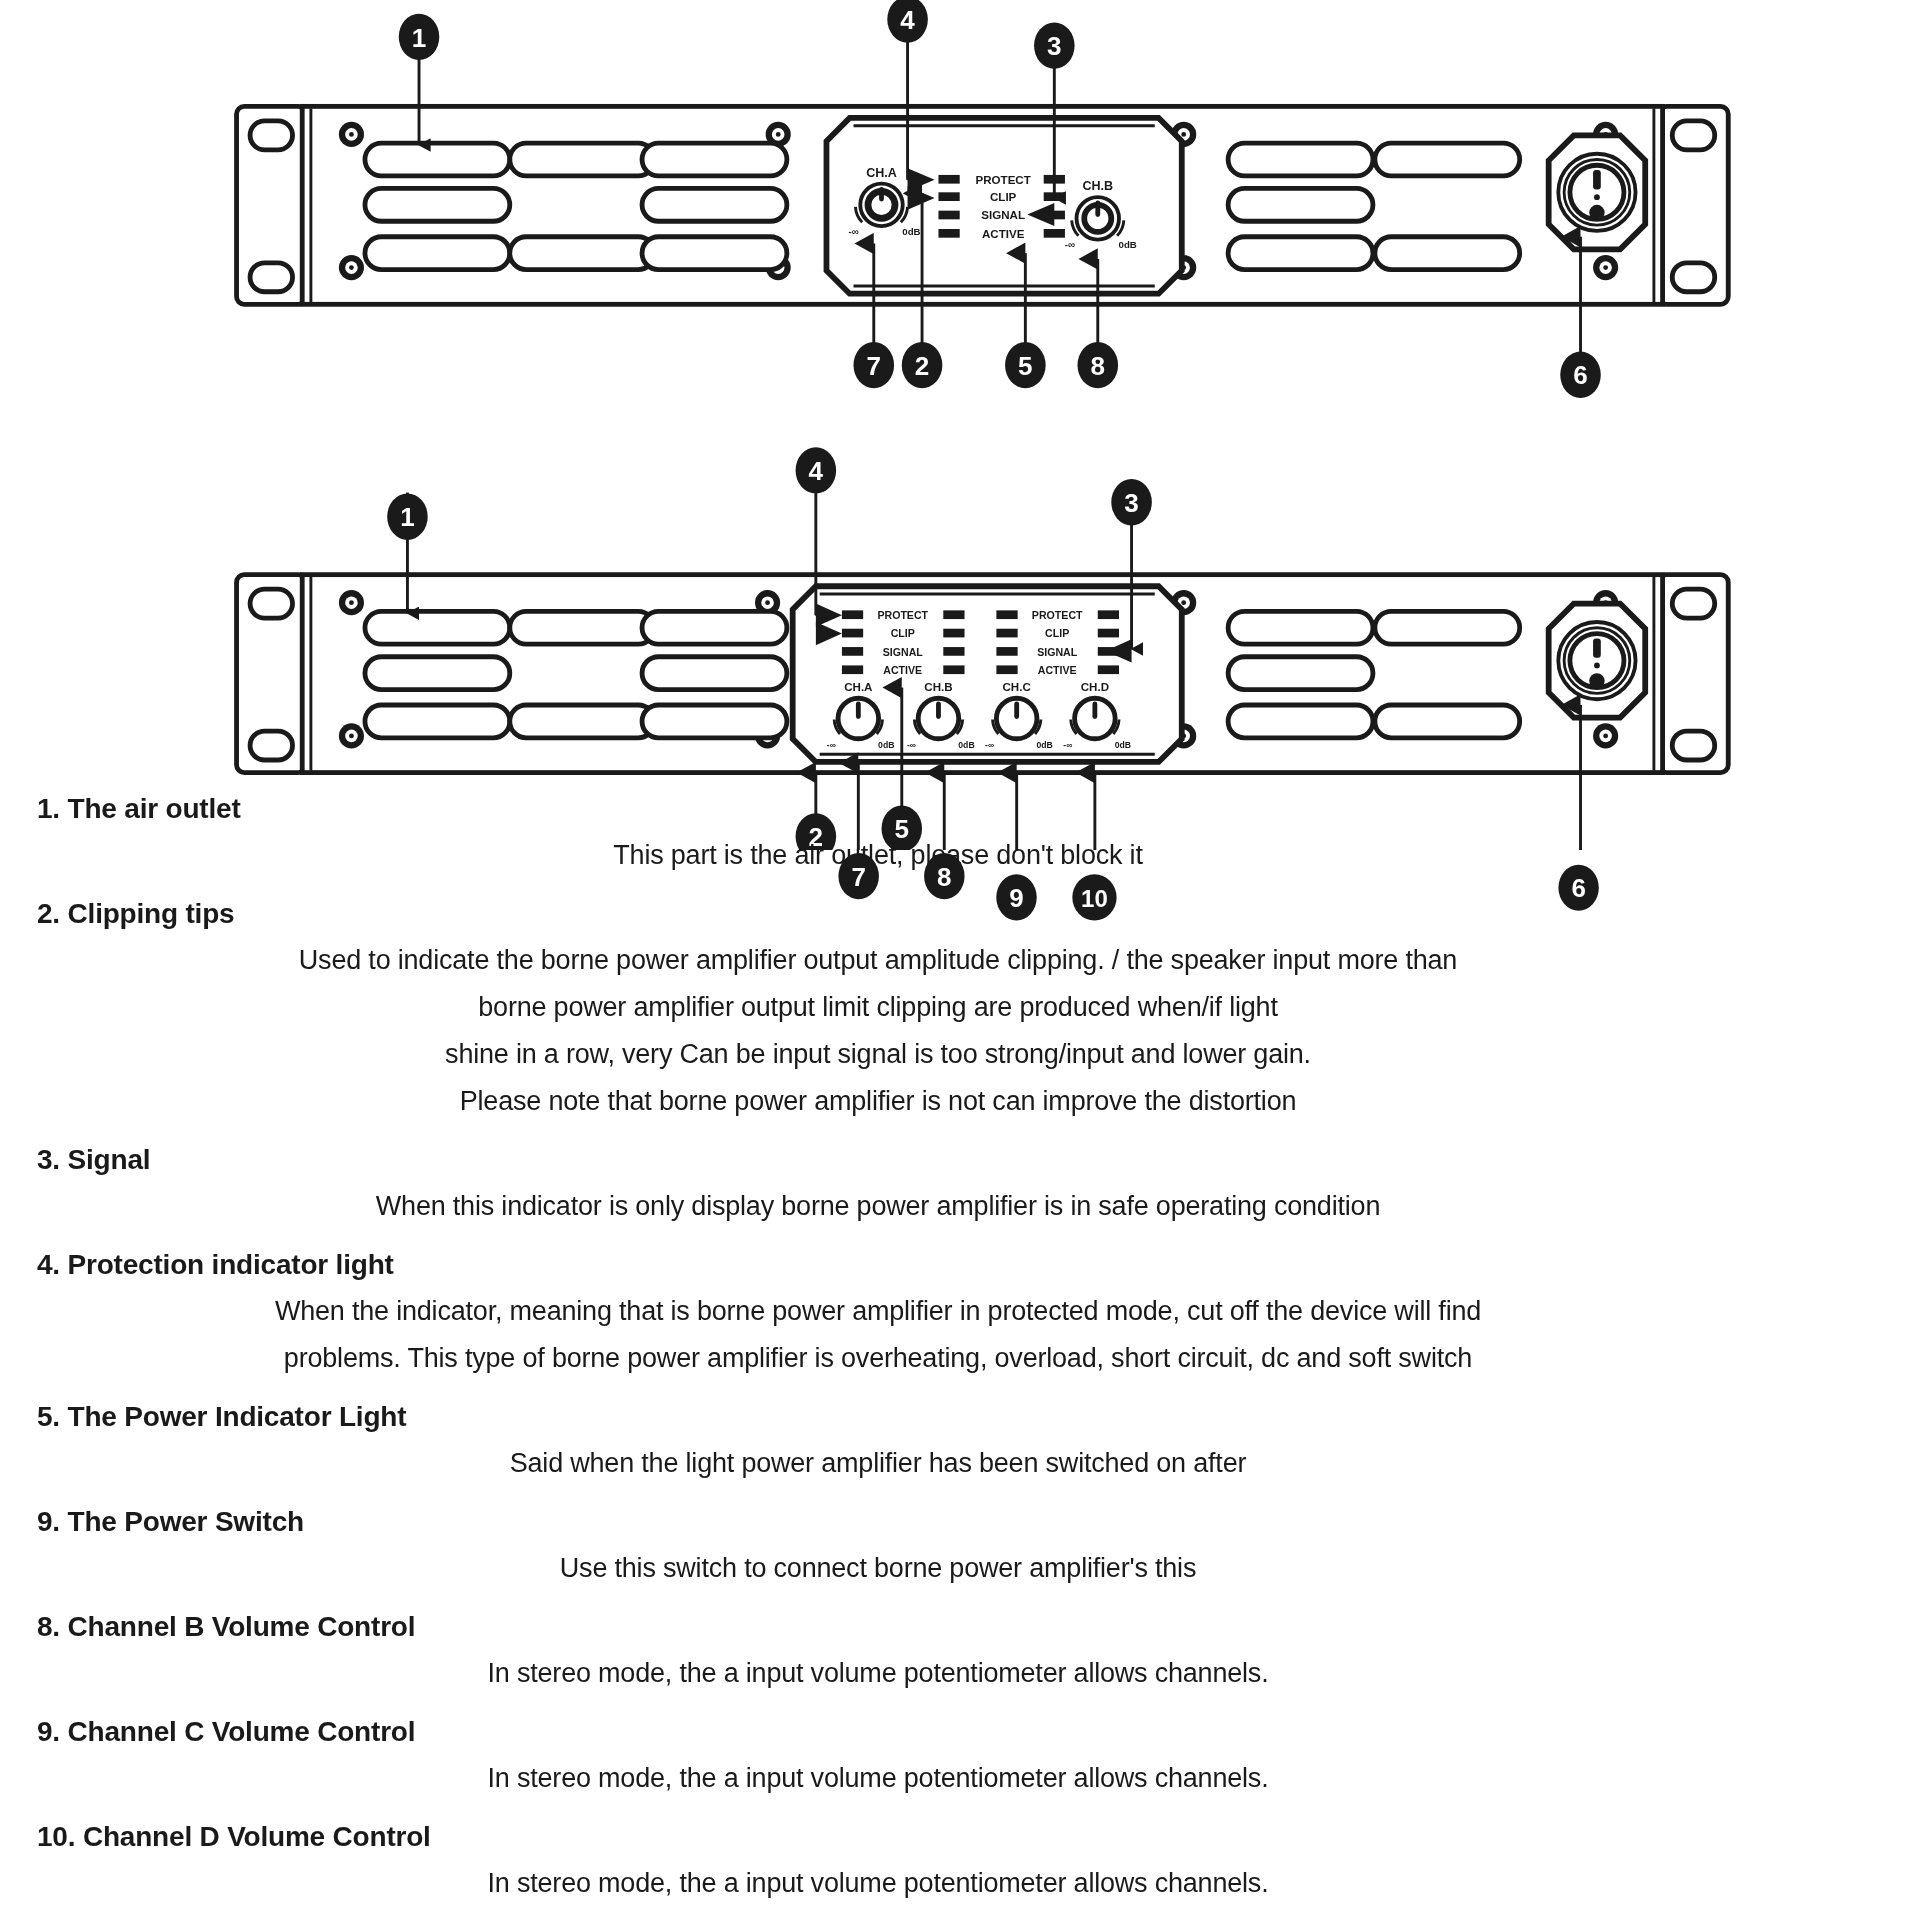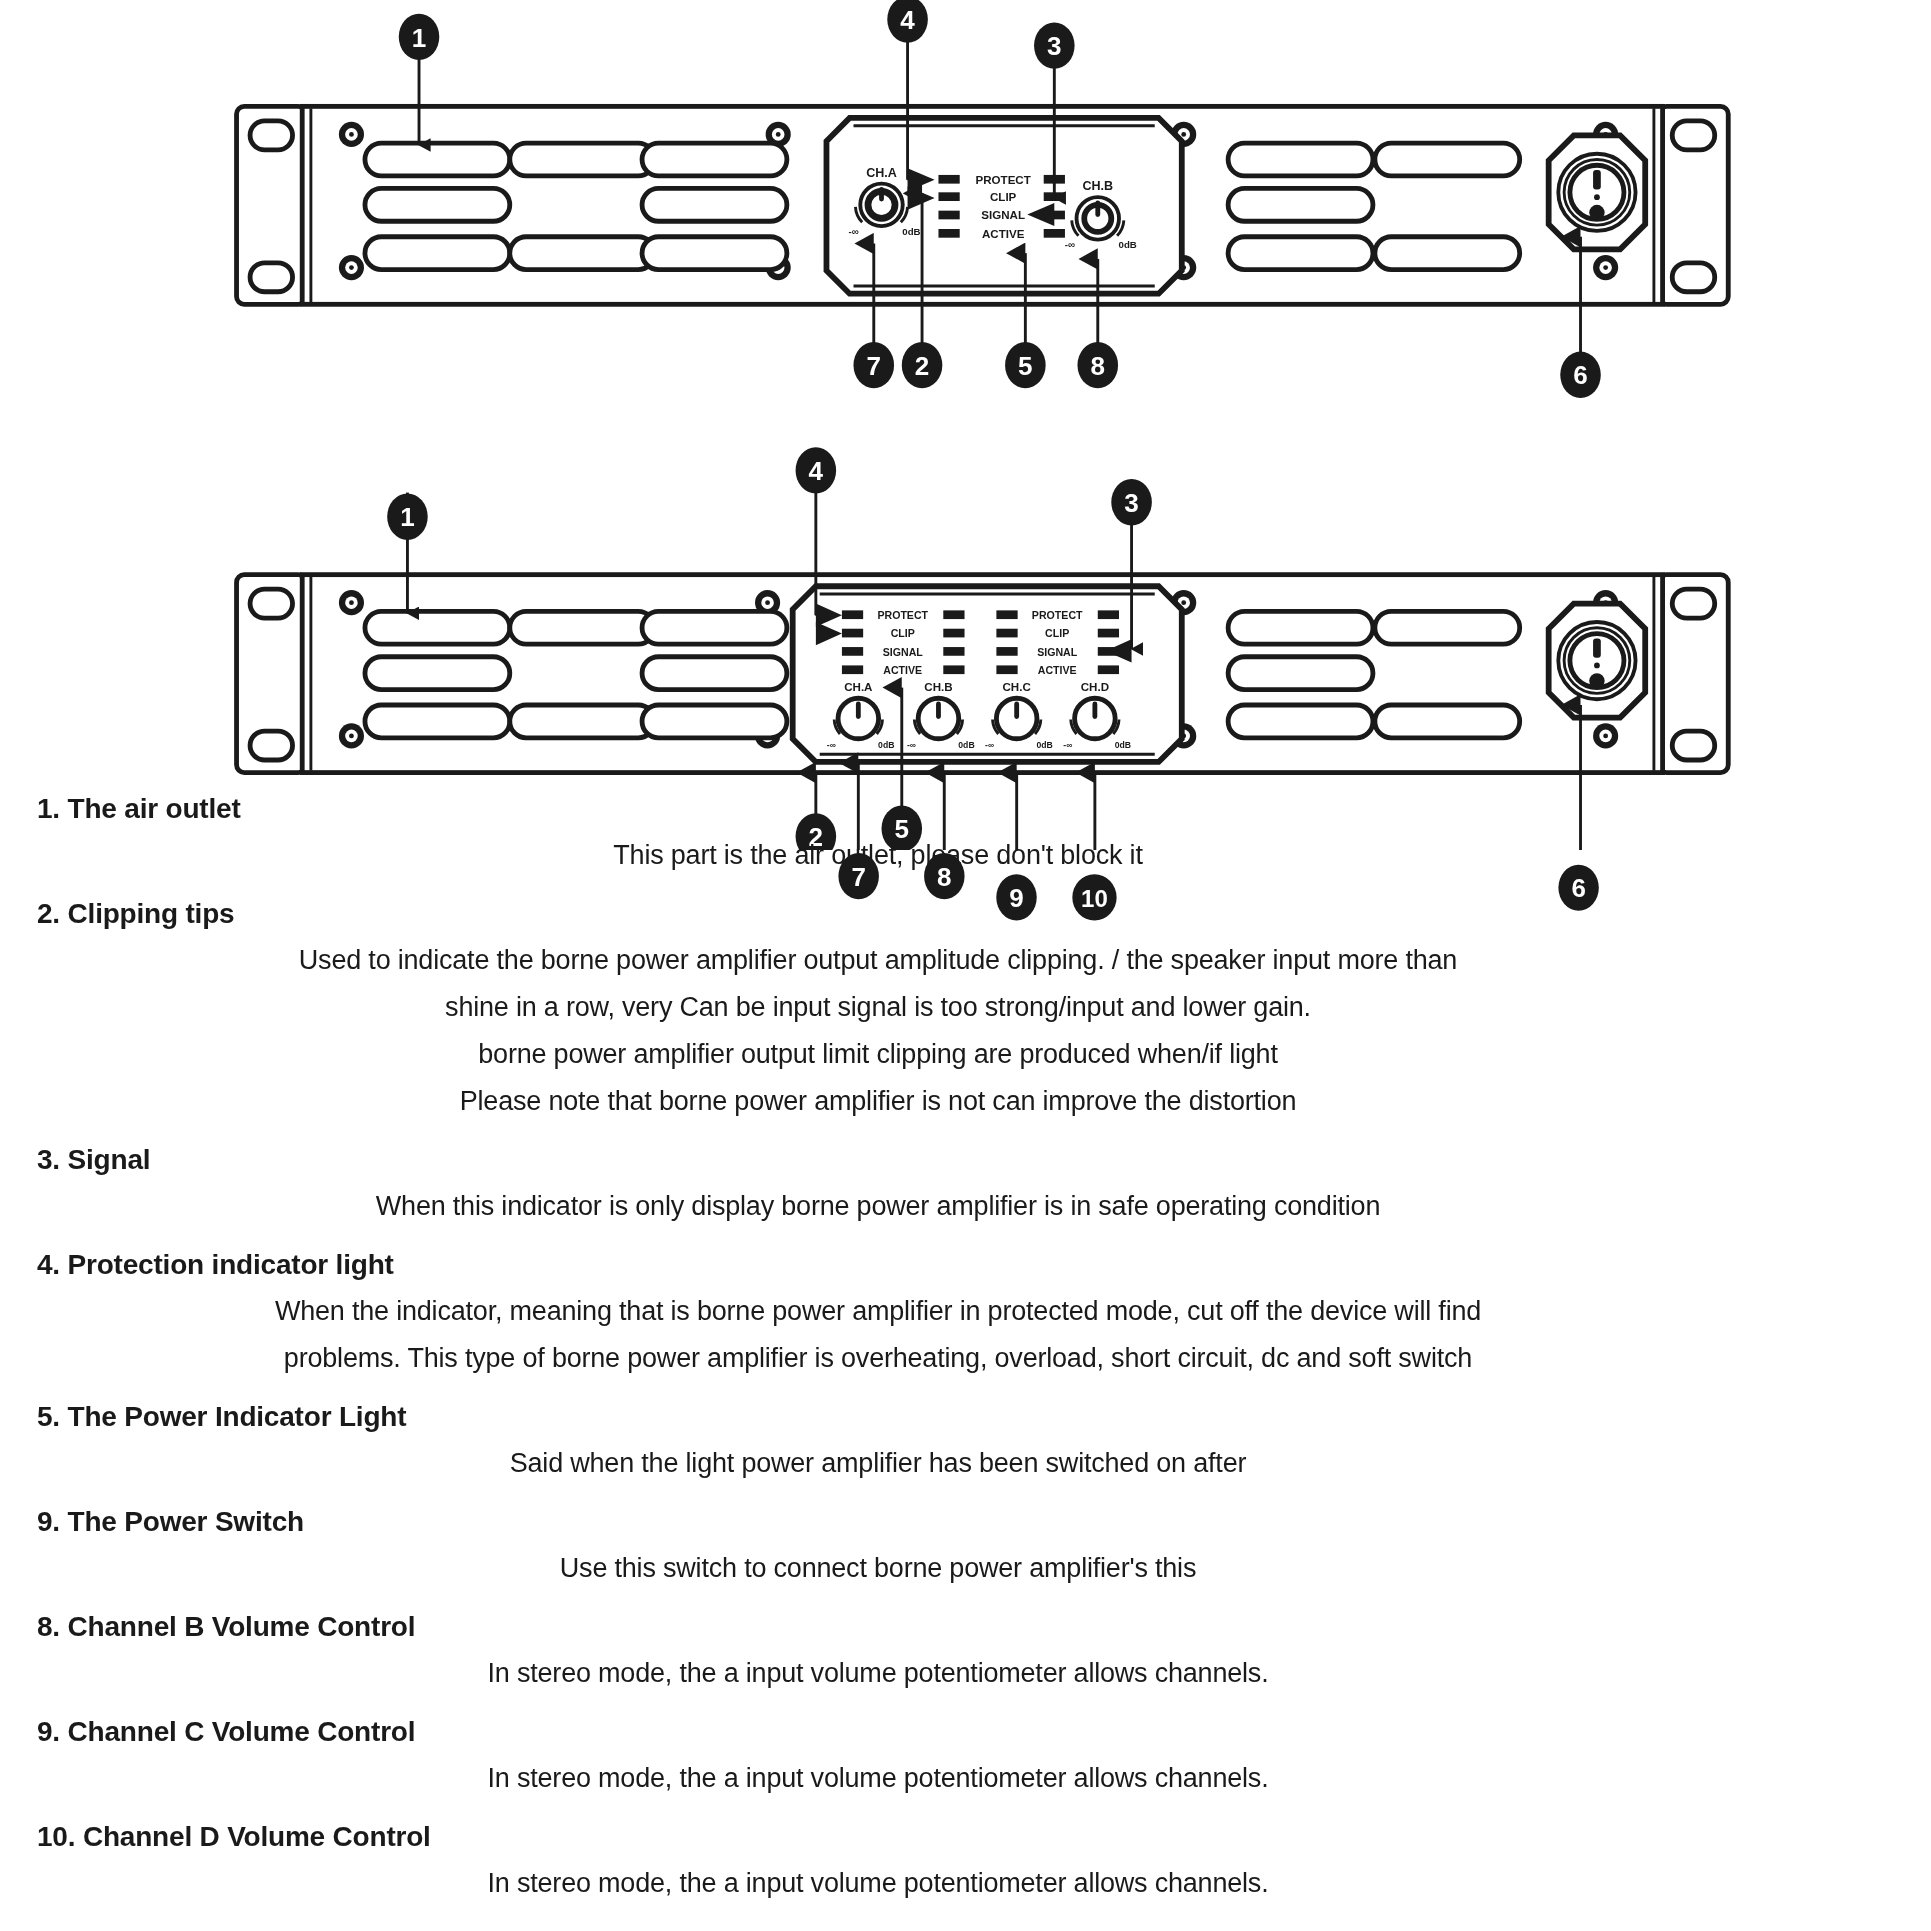--- a/index.html
+++ b/index.html
@@ -494,22 +494,22 @@
   <div class="text-layer">
 
     <div class="note-block">
       <p class="note-title">1. The air outlet</p>
       <p class="note-line">This part is the air outlet, please don't block it</p>
     </div>
 
     <div class="note-block">
       <p class="note-title">2. Clipping tips</p>
       <p class="note-line">Used to indicate the borne power amplifier output amplitude clipping. / the speaker input more than</p>
+      <p class="note-line">borne power amplifier output limit clipping are produced when/if light</p>
       <p class="note-line">shine in a row, very Can be input signal is too strong/input and lower gain.</p>
-      <p class="note-line">borne power amplifier output limit clipping are produced when/if light</p>
       <p class="note-line">Please note that borne power amplifier is not can improve the distortion</p>
     </div>
 
     <div class="note-block">
       <p class="note-title">3. Signal</p>
       <p class="note-line">When this indicator is only display borne power amplifier is in safe operating condition</p>
     </div>
 
     <div class="note-block">
       <p class="note-title">4. Protection indicator light</p>

